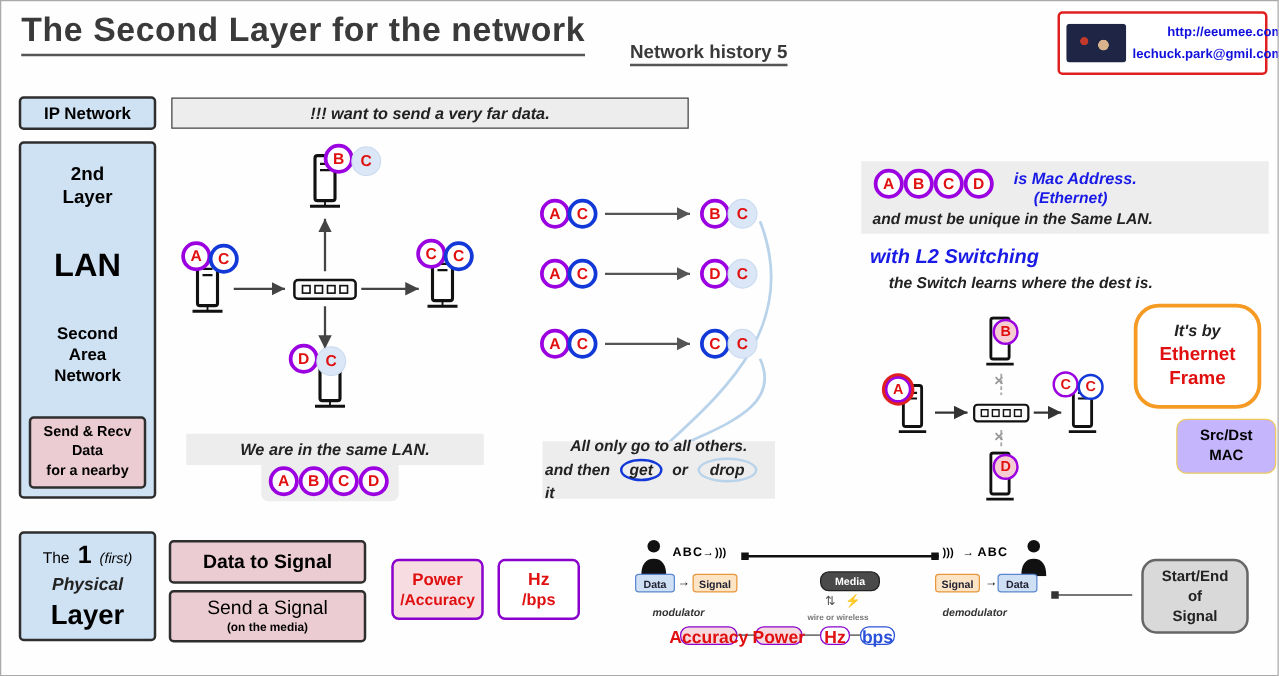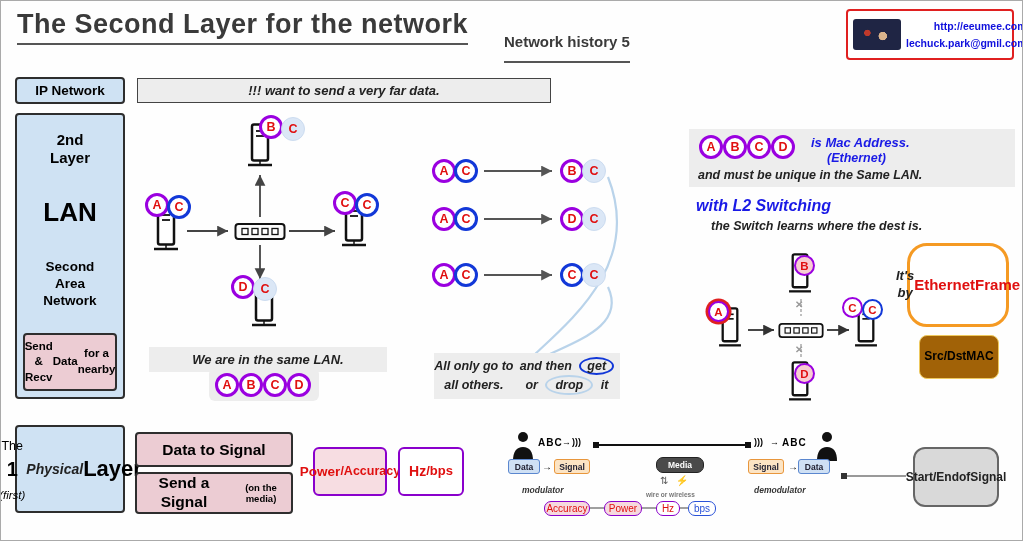--- a/index.html
+++ b/index.html
@@ -1,28 +1,28 @@
 <!DOCTYPE html>
 <html><head>
 <meta charset="utf-8">
 <style>
   * { margin:0; padding:0; box-sizing:border-box; }
   body { font-family:"Liberation Sans", sans-serif; background:#fff; }
   .page { position:relative; width:1023px; height:541px; background:#fefefe; border:1px solid #aaa; overflow:hidden; }
   .abs { position:absolute; }
   .hand { font-style:italic; font-weight:700; color:#222; }
   .center { display:flex; align-items:center; justify-content:center; text-align:center; }
-  .col { display:flex; flex-direction:row; align-items:center; justify-content:center; text-align:center; }
+  .col { display:flex; flex-direction:column; align-items:center; justify-content:center; }
   .bluebox { background:#cfe2f3; border:2.2px solid #2e2e2e; border-radius:4px; }
   .pinkbox { background:#ecccd3; border:2.2px solid #2e2e2e; border-radius:4px; }
   .graybox { background:#ededed; }
 
   .title { font-size:27px; font-weight:800; color:#3a3a3a; letter-spacing:.5px;
            border-bottom:2.5px solid #555; padding-bottom:3px; }
-  .subtitle { font-size:15px; font-weight:800; color:#3a3a3a; border-bottom:2px solid #555; padding-bottom:11px; }
+  .subtitle { font-size:15px; font-weight:800; color:#3a3a3a; border-bottom:2px solid #555; padding-bottom:1px; }
   .contact { border:2.5px solid #e02020; border-radius:4px; background:#fff;
              display:flex; align-items:center; gap:5px; padding:3px 5px; }
   .thumb { width:48px; height:31px; border-radius:3px; flex:none;
            background: radial-gradient(circle at 30% 45%, #c0392b 0 3px, transparent 3.5px),
                        radial-gradient(circle at 62% 55%, #d9b38c 0 4px, transparent 4.5px),
                        #1f2544; }
   .clinks { display:flex; flex-direction:column; align-items:flex-end; flex:1; line-height:1.55; }
   .clink { font-size:10.5px; font-weight:700; color:#1010dd; text-decoration:none; cursor:pointer; }
 
   .badge { position:absolute; width:24px; height:24px; border-radius:50%; display:flex; align-items:center;
@@ -34,31 +34,31 @@
   .badge.redfill{ background:#f8cdd2; }
   .badge.sm { width:21px; height:21px; font-size:11.5px; border-width:2.5px; }
 
   .cap { font-size:13px; }
   .cap2 span { margin:0 2px; }
   .get-ellipse  { border:2.5px solid #1238d8; border-radius:50%; padding:0 6px; }
   .drop-ellipse { border:2px solid #b9d3ea; border-radius:50%; padding:1px 8px; }
 
   .bluetext { color:#1a1ae6; }
   .orangebox { background:#fff; border:3px solid #f59a23; border-radius:20px; }
-  .yellowbox { background:#a16207; border:1.5px solid #eec95e; border-radius:8px; }
+  .yellowbox { background:#c4b5fd; border:1.5px solid #eec95e; border-radius:8px;margin-left:22px; }
   .startend { background:#d9d9d9; border:2px solid #666; border-radius:12px; font-weight:700; font-size:12px; line-height:1.35; color:#222; }
 
   .redbold { color:#e01010; font-weight:800; }
   .sig-box { position:absolute; height:15px; border-radius:3px; display:flex; align-items:center; justify-content:center;
              font-size:8.5px; font-weight:700; color:#223; }
   .sb-data   { background:#cfe0f4; border:1.5px solid #5b87cf; }
   .sb-signal { background:#fce4c4; border:1.5px solid #e8963c; }
   .sb-media  { background:#4a4a4a; border:1.5px solid #222; color:#fff; border-radius:7px; }
   .chip { position:absolute; height:15px; border-radius:7px; display:flex; align-items:center; justify-content:center;
-          font-size:10px; font-weight:400; }
+          font-size:14px; font-weight:700; }
   .chip.pink { background:#f6d9de; border:1.5px solid #8a00cc; color:#e01010; }
   .chip.purple { background:#fff; border:1.5px solid #8a00cc; color:#e01010; }
   .chip.bluec { background:#fff; border:1.5px solid #2a52d8; color:#2a52d8; }
   .tiny-it { font-style:italic; font-size:8.5px; color:#333; font-weight:600; }
   .pl1 span { margin:0 1px; }
   .one { font-size:20px; font-weight:800; }
   .firsts { font-style:italic; font-size:11.5px; }
 </style>
 </head>
 <body>
@@ -307,21 +307,21 @@
       <span style="font-size:12.5px">The</span>
       <span class="one">1</span>
       <span class="firsts">(first)</span>
     </div>
     <span class="hand" style="font-size:14px">Physical</span>
     <span style="font-weight:800;font-size:22px">Layer</span>
   </div>
 
   <div class="abs pinkbox center" style="left:134px;top:431px;width:158px;height:35px;font-weight:800;font-size:15.5px">Data to Signal</div>
   <div class="abs pinkbox col" style="left:134px;top:471px;width:158px;height:42px;line-height:1.2">
-    <span style="font-weight:700;font-size:15.5px">Send a Signal</span>
+    <span style="font-weight:400;font-size:15.5px">Send a Signal</span>
     <span style="font-weight:800;font-size:9.5px">(on the media)</span>
   </div>
 
   <div class="abs col" style="left:312px;top:446px;width:74px;height:49px;background:#f7dde2;border:2.5px solid #8a00cc;border-radius:6px;line-height:1.3">
     <span class="redbold" style="font-size:13.5px">Power</span>
     <span class="redbold" style="font-size:12.5px">/Accuracy</span>
   </div>
   <div class="abs col" style="left:397px;top:446px;width:66px;height:49px;background:#fff;border:2.5px solid #8a00cc;border-radius:6px;line-height:1.3">
     <span class="redbold" style="font-size:14px">Hz</span>
     <span class="redbold" style="font-size:13px">/bps</span>

